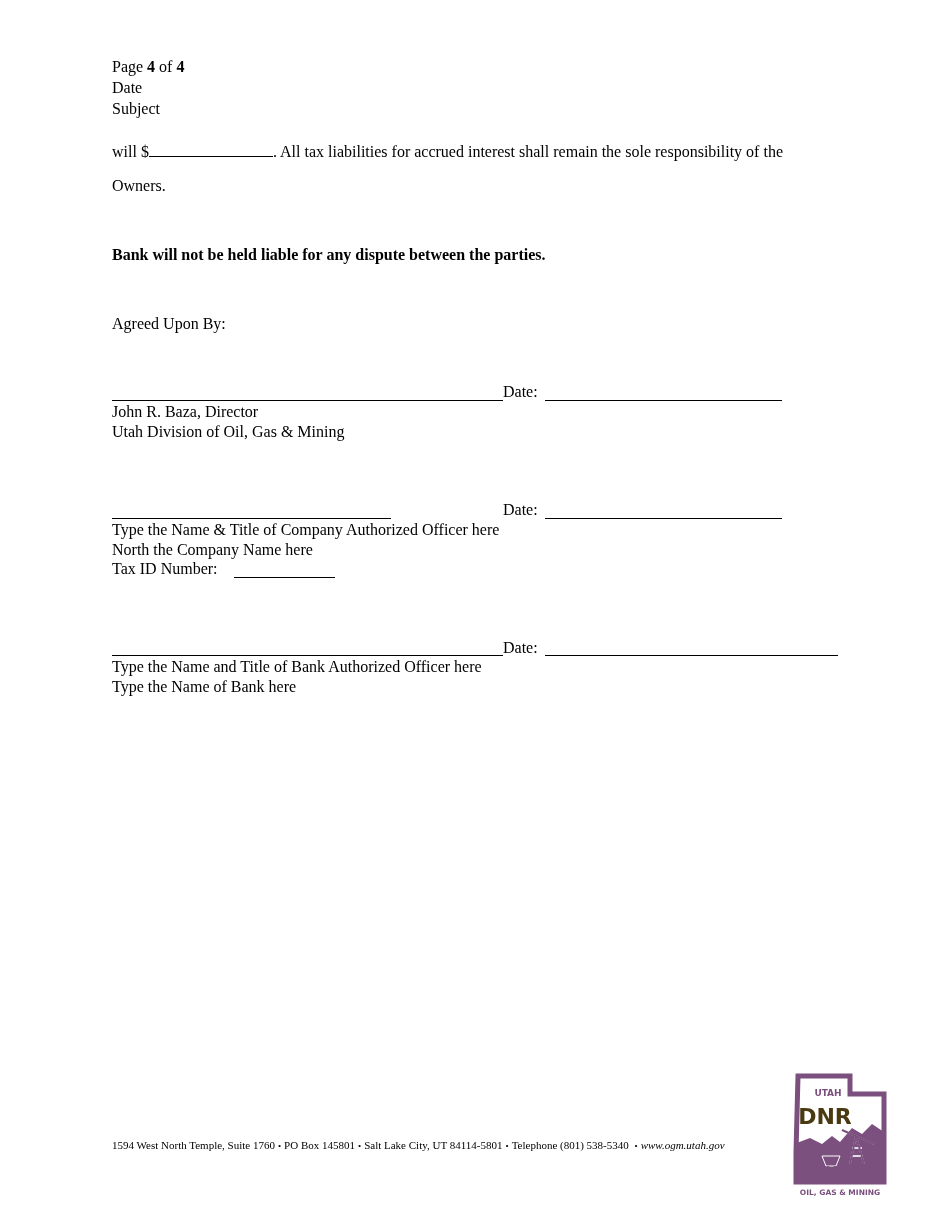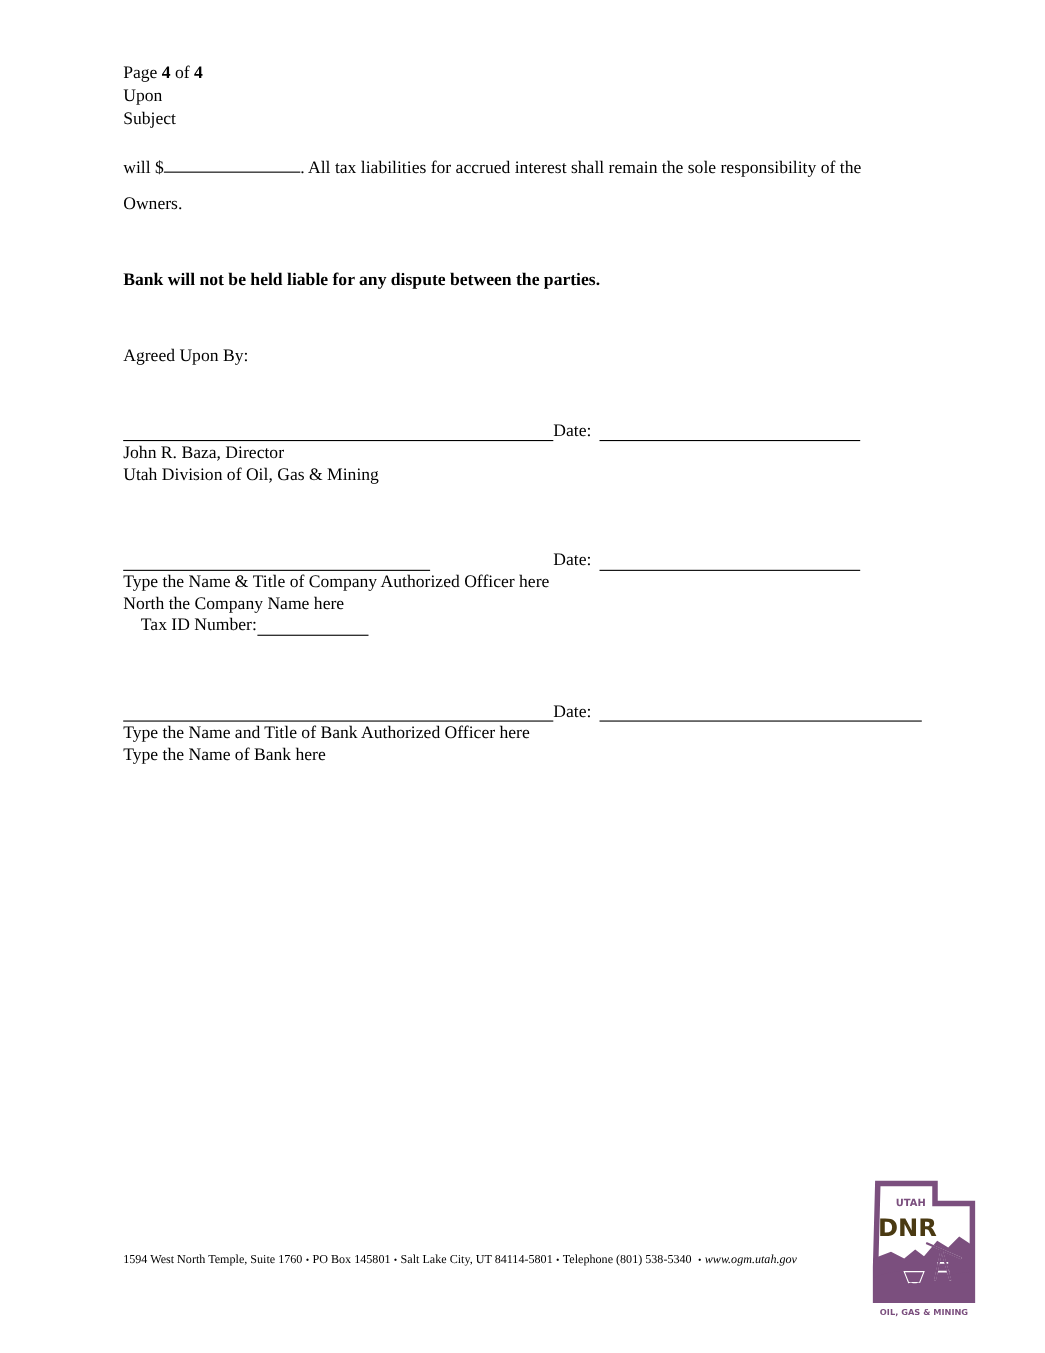--- a/index.html
+++ b/index.html
@@ -10,41 +10,41 @@
     .line { position: absolute; border-bottom: 1.3px solid #000; height: 0; }
     .footer { position: absolute; left: 112px; top: 1138px; font-size: 11px; white-space: nowrap; line-height: 14px; }
     .footer .dot { font-size: 9px; margin: 0 3px; }
     .footer i { font-style: italic; margin-top: 24px; }
     .logo { position: absolute; left: 788px; top: 1072px; width: 104px; height: 128px; }
   </style>
 </head>
 <body>
 
 <div class="abs" style="left:112px; top:57px;"><span>Page</span> <span class="b">4</span> <span>of</span> <span class="b">4</span></div>
-<div class="abs" style="left:112px; top:78px;">Upon</div>
+<div class="abs" style="left:112px; top:78px;">Date</div>
 <div class="abs" style="left:112px; top:99px;">Subject</div>
 
 <div class="abs" style="left:112px; top:142px;"><span>will $</span><span style="display:inline-block; width:124px; border-bottom:1.5px solid #000; height:14px; vertical-align:baseline;"></span><span>.  All tax liabilities for accrued interest shall remain the sole responsibility of the</span></div>
 <div class="abs" style="left:112px; top:176px;">Owners.</div>
 
 <div class="abs b" style="left:112px; top:245px;">Bank will not be held liable for any dispute between the parties.</div>
 <div class="abs" style="left:112px; top:314px;">Agreed Upon By:</div>
 
 <div class="line" style="left:112px; top:400px; width:391px;"></div>
 <div class="abs" style="left:503px; top:382px;">Date:</div>
 <div class="line" style="left:545px; top:400px; width:237px;"></div>
 <div class="abs" style="left:112px; top:402px;">John R. Baza, Director</div>
 <div class="abs" style="left:112px; top:422px;">Utah Division of Oil, Gas &amp; Mining</div>
 
 <div class="line" style="left:112px; top:518px; width:279px;"></div>
 <div class="abs" style="left:503px; top:500px;">Date:</div>
 <div class="line" style="left:545px; top:518px; width:237px;"></div>
 <div class="abs" style="left:112px; top:520px;">Type the Name &amp; Title of Company Authorized Officer here</div>
 <div class="abs" style="left:112px; top:540px;">North the Company Name here</div>
-<div class="abs" style="left:128px; top:559px;">Tax ID Number:</div>
+<div class="abs" style="left:112px; top:559px;">Tax ID Number:</div>
 <div class="line" style="left:234px; top:577px; width:101px;"></div>
 
 <div class="line" style="left:112px; top:655px; width:391px;"></div>
 <div class="abs" style="left:503px; top:638px;">Date:</div>
 <div class="line" style="left:545px; top:655px; width:293px;"></div>
 <div class="abs" style="left:112px; top:657px;">Type the Name and Title of Bank Authorized Officer here</div>
 <div class="abs" style="left:112px; top:677px;">Type the Name of Bank here</div>
 
 <div class="footer">
   <span>1594 West North Temple, Suite 1760</span><span class="dot">•</span><span>PO Box 145801</span><span class="dot">•</span><span>Salt Lake City, UT 84114-5801</span><span class="dot">•</span><span>Telephone (801) 538-5340</span>&nbsp;<span class="dot">•</span><i>www.ogm.utah.gov</i>

